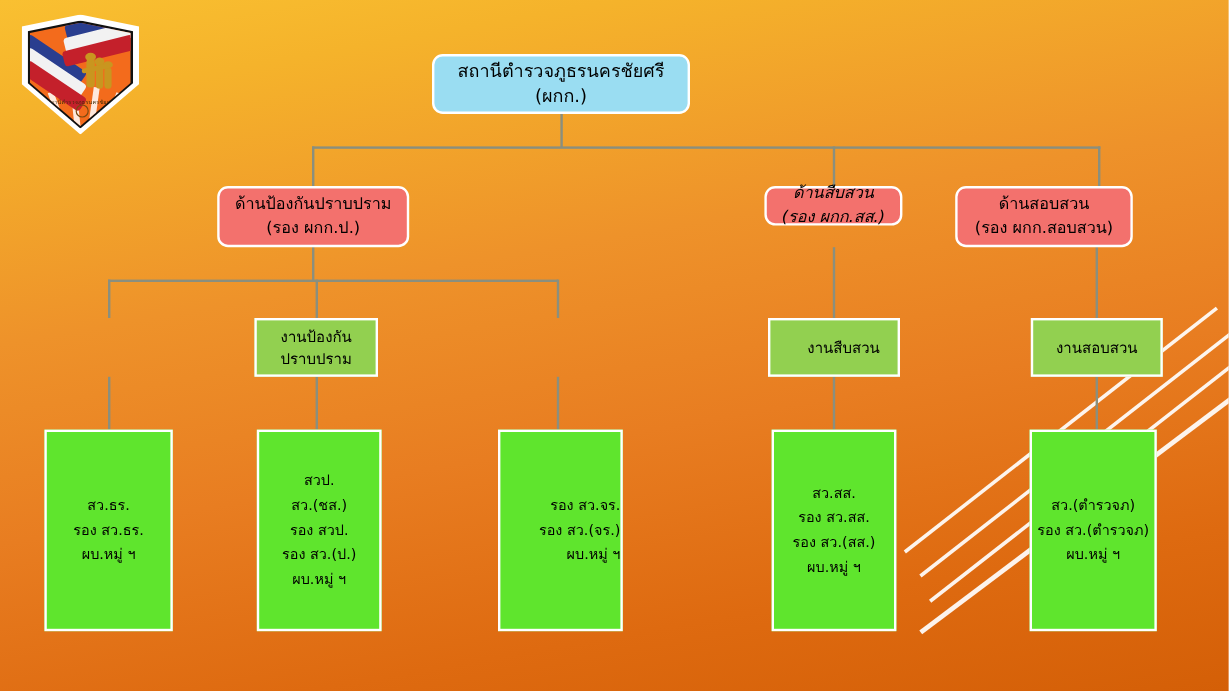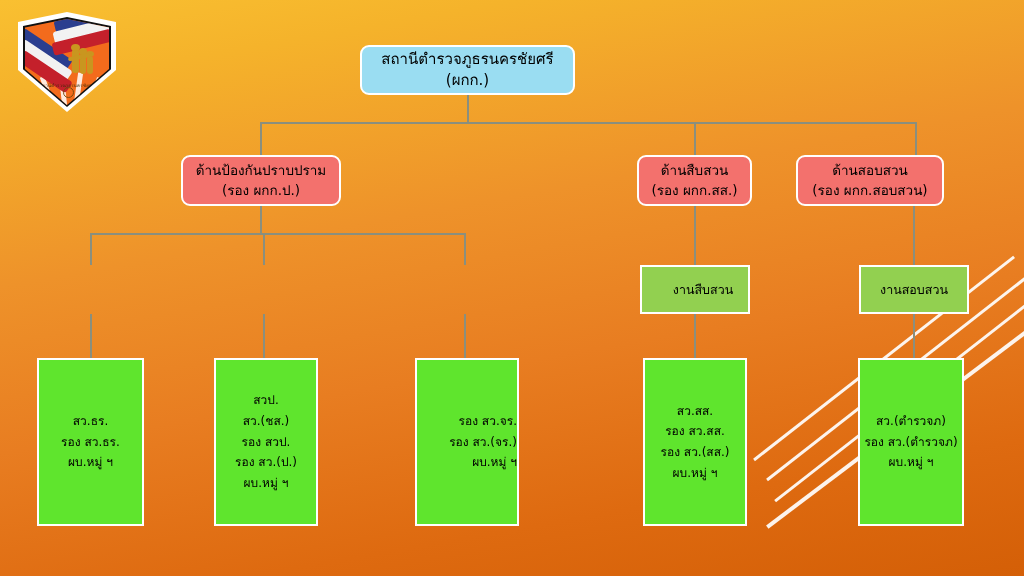--- a/index.html
+++ b/index.html
@@ -127,31 +127,35 @@
   <div class="node root" style="left:360px;top:45px;width:215px;height:50px;">
     <span class="ln">สถานีตำรวจภูธรนครชัยศรี</span>
     <span class="ln">(ผกก.)</span>
   </div>
 
   <div class="node dept" style="left:181px;top:155px;width:160px;height:51px;">
     <span class="ln">ด้านป้องกันปราบปราม</span>
     <span class="ln">(รอง ผกก.ป.)</span>
   </div>
 
-  <div class="node dept" style="left:637px;top:155px;width:115px;height:51px;">
+  <div class="node dept" style="left:637px;top:155px;width:115px;height:33px;font-style:italic;">
     <span class="ln">ด้านสืบสวน</span>
     <span class="ln">(รอง ผกก.สส.)</span>
   </div>
 
   <div class="node dept" style="left:796px;top:155px;width:148px;height:51px;">
     <span class="ln">ด้านสอบสวน</span>
     <span class="ln">(รอง ผกก.สอบสวน)</span>
   </div>
 
 
+  <div class="node unit" style="left:212px;top:265px;width:103px;height:49px;">
+    <span class="ln">งานป้องกัน</span>
+    <span class="ln">ปราบปราม</span>
+  </div>
 
 
   <div class="node unit" style="left:640px;top:265px;width:110px;height:49px;padding-left:16px;">
     <span class="ln">งานสืบสวน</span>
   </div>
 
   <div class="node unit" style="left:859px;top:265px;width:110px;height:49px;">
     <span class="ln">งานสอบสวน</span>
   </div>
 

